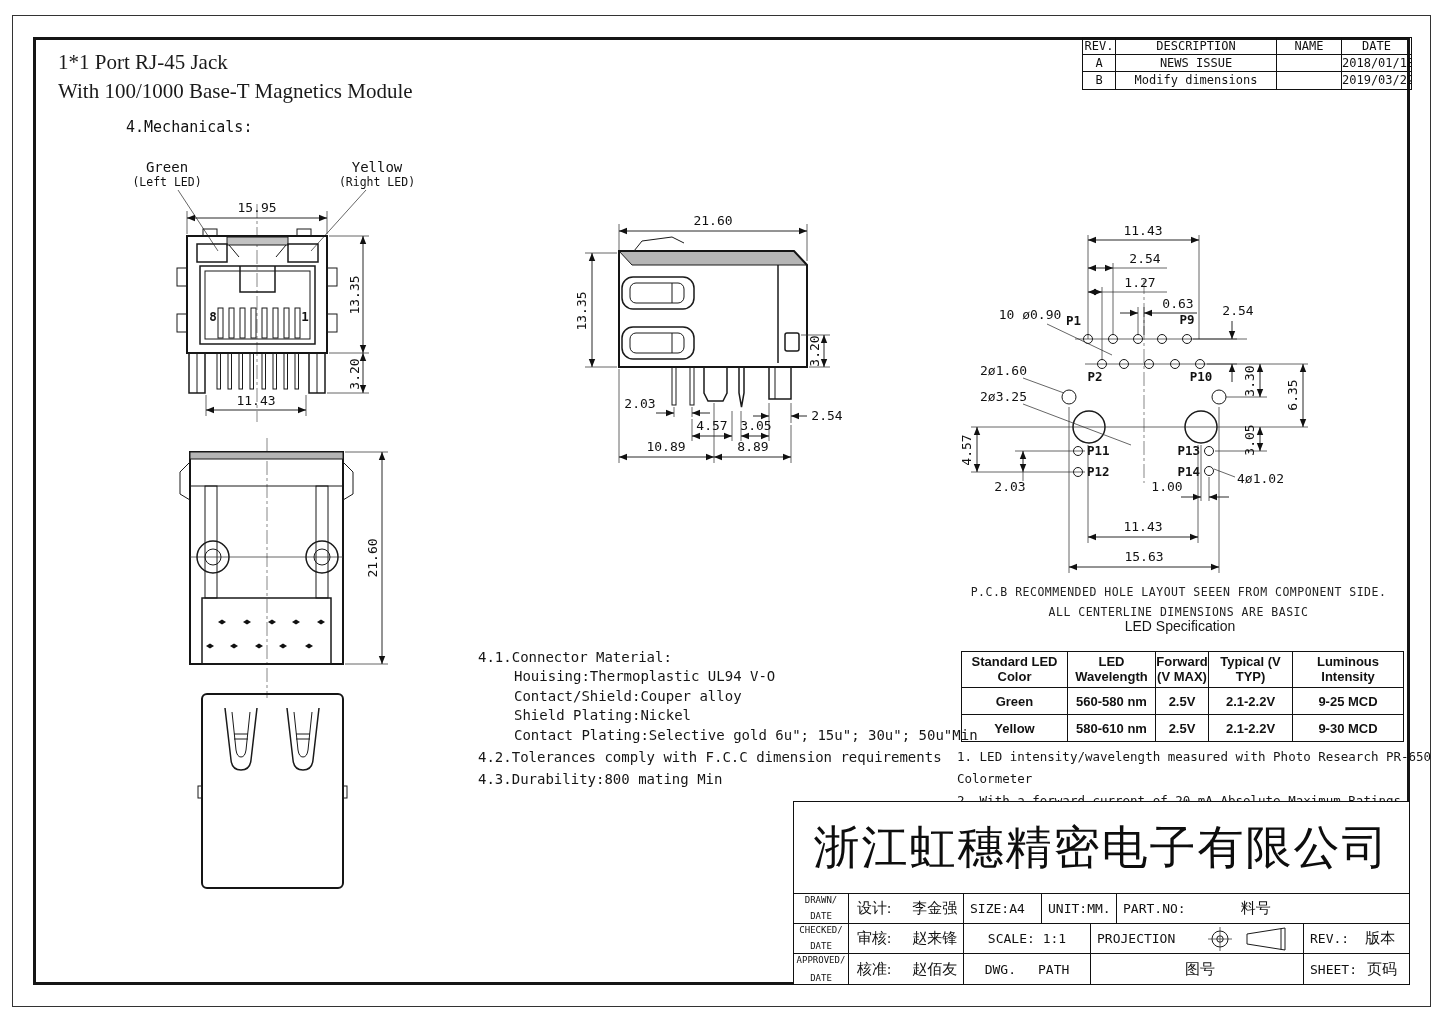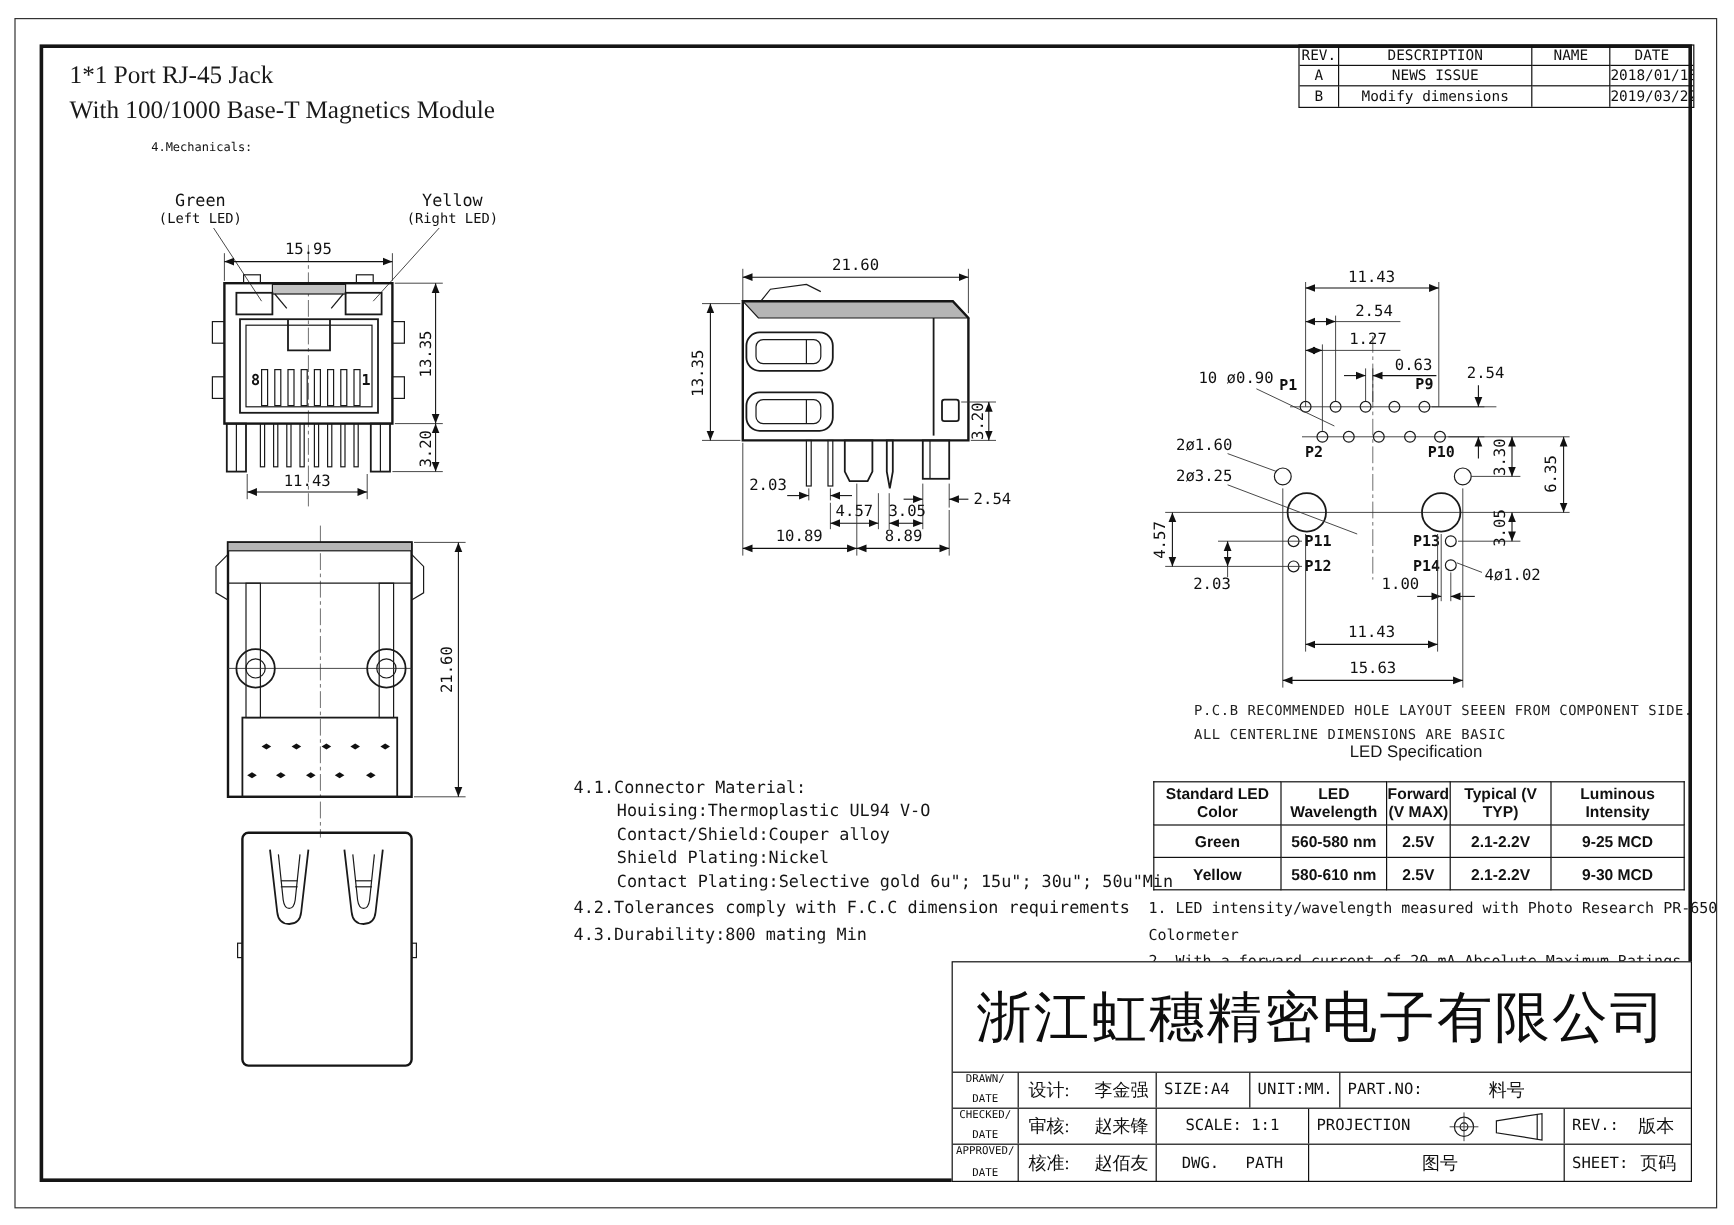--- a/index.html
+++ b/index.html
@@ -11,34 +11,34 @@
              font-size:21px;line-height:29px;color:#1a1a1a;}
   
   .rev-table{position:absolute;left:1082px;top:37px;width:328px;border:1px solid #111;
              font-size:12px;}
   .rev-row{display:flex;height:17px;line-height:16px;}
   .rev-row > div{border-right:1px solid #111;border-bottom:1px solid #111;overflow:hidden;
                  text-align:center;white-space:nowrap;}
   .rev-row > div:last-child{border-right:none;}
   .rev-row:last-child > div{border-bottom:none;}
   .rc1{width:32px;} .rc2{width:160px;} .rc3{width:64px;} .rc4{flex:1;}
-  .mech-heading{position:absolute;left:126px;top:118px;font-size:10px;}
+  .mech-heading{position:absolute;left:126px;top:118px;font-size:15px;}
   svg{position:absolute;overflow:visible;}
   svg text{font-family:"DejaVu Sans Mono",monospace;fill:#111;}
   .o2{fill:none;stroke:#151515;stroke-width:2;}
   .o15{fill:none;stroke:#1a1a1a;stroke-width:1.5;}
   .o1{fill:none;stroke:#1a1a1a;stroke-width:1;}
   .ext{fill:none;stroke:#333;stroke-width:.75;}
   .dim{fill:none;stroke:#111;stroke-width:.9;}
   .cl{fill:none;stroke:#555;stroke-width:.7;stroke-dasharray:14 3 3 3;}
   .dimt{font-size:13px;}
   .padt{font-size:12.5px;font-weight:bold;}
   .lbl{font-size:14px;}
   .lbl2{font-size:11.5px;}
-  .pcb-captions{position:absolute;left:995px;top:582px;width:445px;
+  .pcb-captions{position:absolute;left:956px;top:582px;width:445px;text-align:center;
                 font-size:11.5px;line-height:20px;color:#222;letter-spacing:.5px;}
   .led-title{position:absolute;left:1030px;top:618px;width:300px;text-align:center;
              font-family:"Liberation Sans",sans-serif;font-size:14px;color:#161616;}
   table.led{position:absolute;left:961px;top:651px;width:442px;border-collapse:collapse;
             font-family:"Liberation Sans",sans-serif;font-size:13px;font-weight:600;color:#111;
             table-layout:fixed;}
   table.led th,table.led td{border:1.6px solid #111;text-align:center;padding:0;}
   table.led th{height:35px;white-space:pre-line;line-height:1.1;font-weight:600;}
   table.led td{height:26px;}
   .led-notes{position:absolute;left:957px;top:746px;font-size:12.5px;line-height:22px;color:#161616;}

